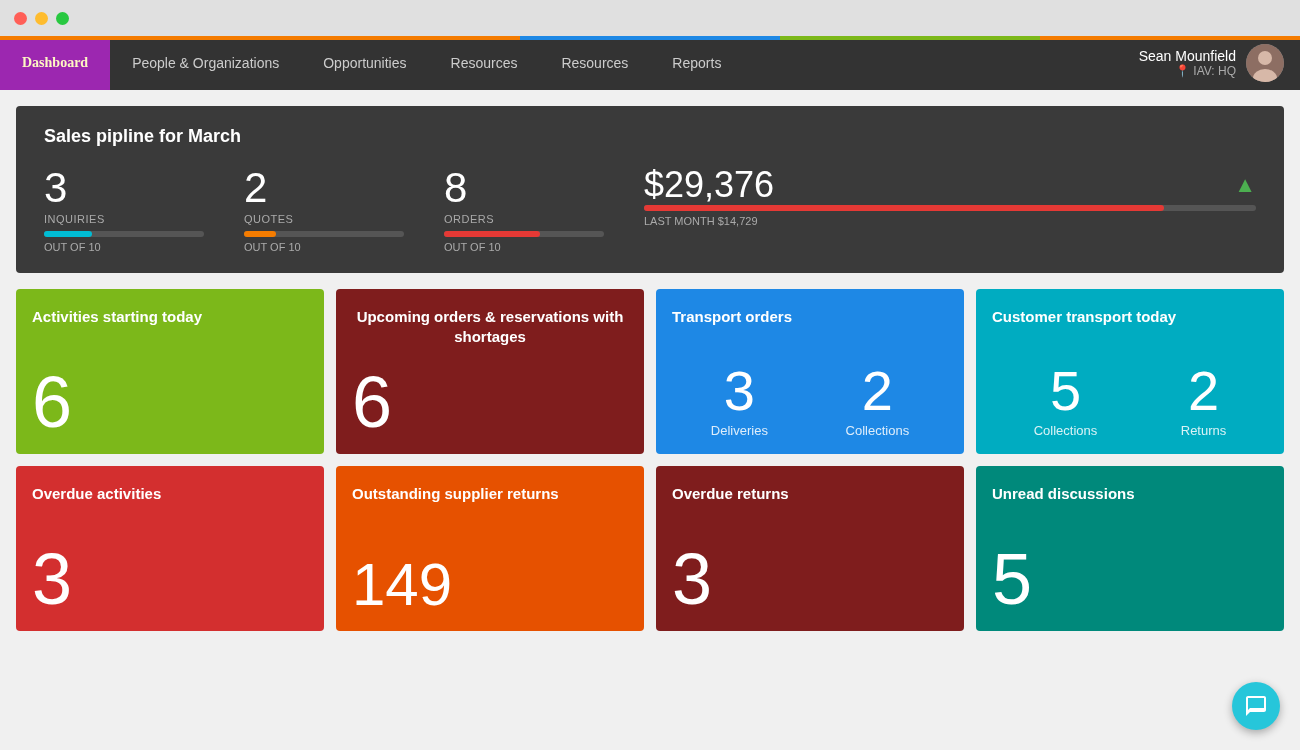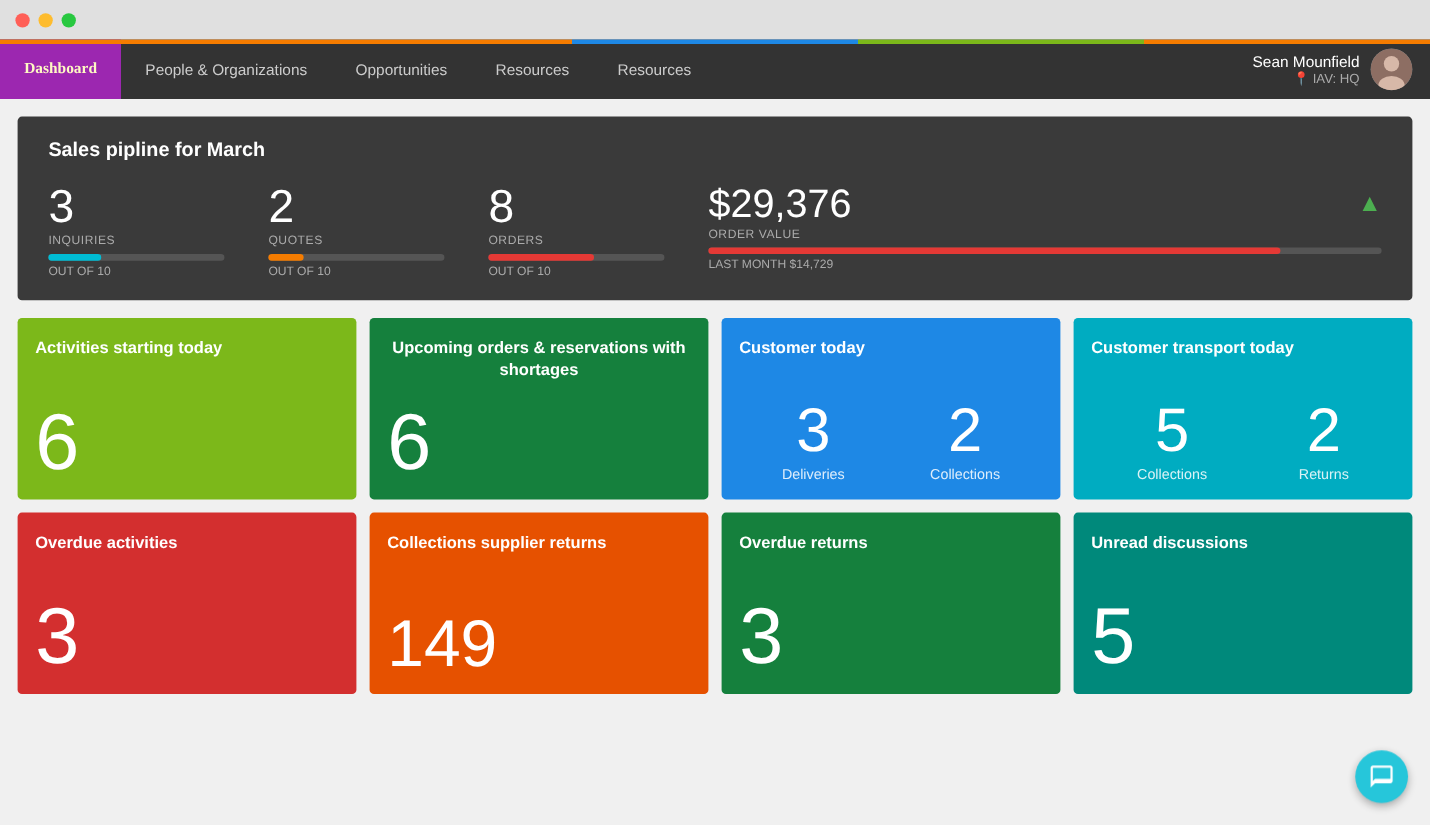--- a/index.html
+++ b/index.html
@@ -231,21 +231,21 @@
       line-height: 1;
     }
     .tile-split-label {
       color: rgba(255,255,255,0.85);
       font-size: 13px;
       margin-top: 4px;
     }
 
     
     .bg-green { background: #7cb81a; }
-    .bg-orange { background: #15803d; }
+    .bg-orange { background: #7f1d1d; }
     .bg-blue { background: #1e88e5; }
     .bg-light-blue { background: #00acc1; }
     .bg-red { background: #d32f2f; gap: 30px; }
     .bg-dark-orange { background: #e65100; }
     .bg-teal { background: #00897b; }
 
     
     .chat-btn {
       position: fixed;
       bottom: 20px;
@@ -279,20 +279,21 @@
     <div class="nav-top-segment" style="background:#1e88e5;"></div>
     <div class="nav-top-segment" style="background:#7cb81a;"></div>
     <div class="nav-top-segment" style="background:#f57c00;"></div>
   </div>
   <div class="navbar-items">
     <div class="nav-item active">Dashboard</div>
     <div class="nav-item">People &amp; Organizations</div>
     <div class="nav-item">Opportunities</div>
     <div class="nav-item">Resources</div>
     <div class="nav-item">Resources</div>
+    <div class="nav-item">Reports</div>
     <div class="nav-spacer"></div>
     <div class="nav-user">
       <div class="nav-user-info">
         <div class="nav-user-name">Sean Mounfield</div>
         <div class="nav-user-location">
           <span>📍</span>
           <span>IAV: HQ</span>
         </div>
       </div>
       <div class="nav-avatar">
@@ -337,21 +338,20 @@
           <div class="progress-bar-fill" style="width:60%; background:#e53935;"></div>
         </div>
         <div class="metric-sub">OUT OF 10</div>
       </div>
 
       <div class="metric-item order-value">
         <div class="order-value-row">
           <div class="metric-number big">$29,376</div>
           <span class="arrow-up">▲</span>
         </div>
-        <div class="metric-label">ORDER VALUE</div>
         <div class="order-progress-bg">
           <div class="progress-bar-fill" style="width:85%; background:#e53935;"></div>
         </div>
         <div class="metric-sub">LAST MONTH $14,729</div>
       </div>
 
     </div>
   </div>
 
   <div class="tiles-grid">
@@ -360,21 +360,21 @@
       <div class="tile-title">Activities starting today</div>
       <div class="tile-number">6</div>
     </div>
 
     <div class="tile bg-orange">
       <div class="tile-title">Upcoming orders &amp; reservations with shortages</div>
       <div class="tile-number">6</div>
     </div>
 
     <div class="tile bg-blue">
-      <div class="tile-title">Customer today</div>
+      <div class="tile-title">Transport orders</div>
       <div class="tile-split">
         <div class="tile-split-item">
           <div class="tile-split-number">3</div>
           <div class="tile-split-label">Deliveries</div>
         </div>
         <div class="tile-split-item">
           <div class="tile-split-number">2</div>
           <div class="tile-split-label">Collections</div>
         </div>
       </div>
@@ -399,21 +399,21 @@
   <div style="height:12px;"></div>
 
   <div class="tiles-grid">
 
     <div class="tile bg-red">
       <div class="tile-title">Overdue activities</div>
       <div class="tile-number">3</div>
     </div>
 
     <div class="tile bg-dark-orange">
-      <div class="tile-title">Collections supplier returns</div>
+      <div class="tile-title">Outstanding supplier returns</div>
       <div class="tile-number" style="font-size:60px;">149</div>
     </div>
 
     <div class="tile bg-orange">
       <div class="tile-title">Overdue returns</div>
       <div class="tile-number">3</div>
     </div>
 
     <div class="tile bg-teal">
       <div class="tile-title">Unread discussions</div>

